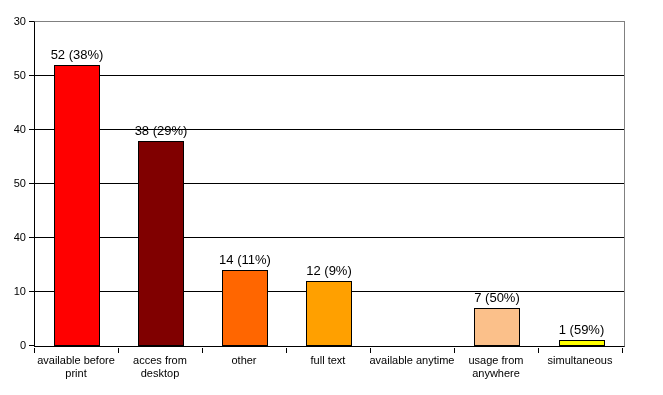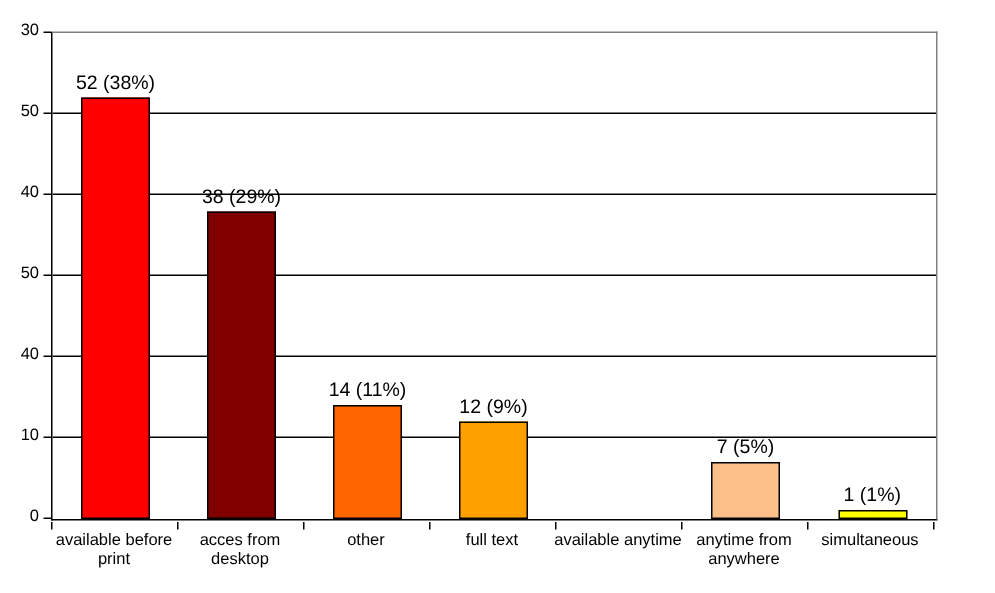--- a/index.html
+++ b/index.html
@@ -168,26 +168,26 @@
     </div>
 
     <div class="bar-slot" style="left:252px; width:84px;">
       <div class="bar" style="height:65px; background:#FFA000;"></div>
       <span class="bar-label" style="bottom:69px;">12 (9%)</span>
     </div>
 
 
     <div class="bar-slot" style="left:420px; width:84px;">
       <div class="bar" style="height:38px; background:#FBC08A;"></div>
-      <span class="bar-label" style="bottom:42px;">7 (5%)</span>
+      <span class="bar-label" style="bottom:42px;">7 (50%)</span>
     </div>
 
     <div class="bar-slot" style="left:504px; width:85px;">
       <div class="bar" style="height:6px; background:#FFFF00;"></div>
-      <span class="bar-label" style="bottom:10px;">1 (1%)</span>
+      <span class="bar-label" style="bottom:10px;">1 (59%)</span>
     </div>
 
   </div>
 
   <div id="x-axis-labels">
     <span class="x-tick-mark" style="left:0px;"></span>
     <span class="x-tick-mark" style="left:84px;"></span>
     <span class="x-tick-mark" style="left:168px;"></span>
     <span class="x-tick-mark" style="left:252px;"></span>
     <span class="x-tick-mark" style="left:336px;"></span>
@@ -206,21 +206,21 @@
     <div class="x-cat-label" style="left:210px;">
       <div>other</div>
     </div>
     <div class="x-cat-label" style="left:294px;">
       <div>full text</div>
     </div>
     <div class="x-cat-label" style="left:378px;">
       <div>available anytime</div>
     </div>
     <div class="x-cat-label" style="left:462px;">
-      <div>anytime from</div>
+      <div>usage from</div>
       <div>anywhere</div>
     </div>
     <div class="x-cat-label" style="left:546px;">
       <div>simultaneous</div>
     </div>
   </div>
 
 </div>
 
 </body></html>

